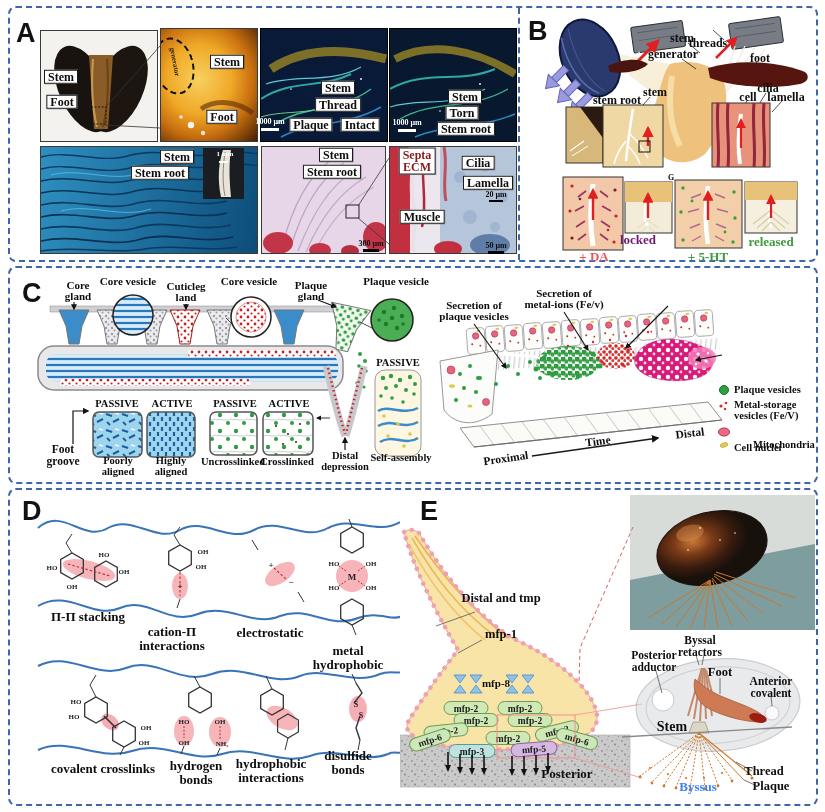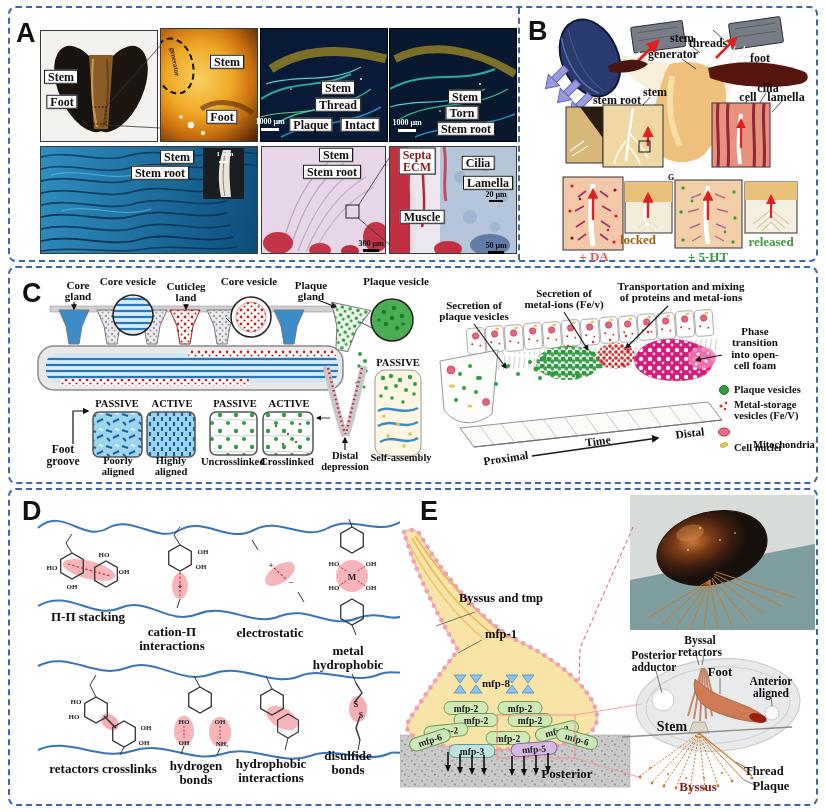--- a/index.html
+++ b/index.html
@@ -7,21 +7,21 @@
 #fig{position:absolute;left:0;top:0;width:825px;height:812px;background:#fff;overflow:hidden}
 .sect{position:absolute;border:2px dashed #3f66a8;border-radius:8px;background:#fff}
 .pane{position:absolute}
 svg.art{position:absolute;left:0;top:0;z-index:1}
 .pletter{position:absolute;font-family:"Liberation Sans",sans-serif;font-weight:700;font-size:27px;color:#111;z-index:6}
 .lbl{position:absolute;transform:translate(-50%,-50%);font-weight:bold;font-size:12px;line-height:1.04;color:#0d0d0d;text-align:center;white-space:pre-line;z-index:5}
 .lbl-left{position:absolute;transform:translate(0,-50%);font-weight:bold;font-size:10.5px;line-height:1.05;color:#0d0d0d;text-align:left;white-space:pre-line;z-index:5}
 .box{background:#fff;border:1px solid #1a1a1a;padding:0 3px;white-space:nowrap;box-shadow:.5px .5px 0 rgba(0,0,0,.45)}.f105{font-size:10.5px}.f11{font-size:11px}.f115{font-size:11.5px}.f125{font-size:12.5px}.f13{font-size:13px}.f14{font-size:14px}
 .xs{font-size:8px}.xxs{font-size:7px}
 .white{color:#fff}
-.red{color:#a16207}.green{color:#3f9b3f}.pinkred{color:#e8555a}.orange{color:#7f1d1d}.darkred{color:#8b1a1a}
+.red{color:#701a75}.green{color:#3f9b3f}.pinkred{color:#e8555a}.orange{color:#3b82f6}.darkred{color:#8b1a1a}
 .sbar{position:absolute;height:3px;background:#000;z-index:5}
 .sbar.w{background:#fff}
 .tile{position:absolute;border:1px solid #3a3a3a;overflow:hidden;z-index:2}
 .vdiv{position:absolute;border-left:2px dashed #3f66a8;z-index:0}
 svg text{font-family:"Liberation Serif",serif;font-weight:bold}
 .atom{font-size:7px;fill:#222}
 .pilltxt{font-size:9.5px;fill:#1a1a1a;text-anchor:middle}
 </style>
 </head>
 <body>
@@ -640,24 +640,20 @@
 <div class="lbl f105" style="left:279px;top:196px">Crosslinked</div>
 <div class="lbl f115" style="left:55px;top:190px">Foot
 groove</div>
 <div class="lbl f105" style="left:337px;top:196px">Distal
 depression</div>
 <div class="lbl f105" style="left:393px;top:192px">Self-assembly</div>
 <div class="lbl f11" style="left:466px;top:45px">Secretion of
 plaque vesicles</div>
 <div class="lbl f11" style="left:556px;top:33px">Secretion of
 metal-ions (Fe/v)</div>
-<div class="lbl f11" style="left:673px;top:26px">Transportation and mixing
-of proteins and metal-ions</div>
-<div class="lbl f11" style="left:747px;top:83px">Phase transition
-into open-cell foam</div>
 <div class="lbl-left" style="left:726px;top:124px">Plaque vesicles</div>
 <div class="lbl-left" style="left:726px;top:144px">Metal-storage
 vesicles (Fe/V)</div>
 <div class="lbl-left" style="left:726px;top:182px">Cell nuclei</div>
 <div class="lbl-left" style="left:745px;top:179px">Mitochondria</div>
 <div class="lbl f115" style="left:498px;top:193px;transform:translate(-50%,-50%) rotate(-8deg)">Proximal</div>
 <div class="lbl f115" style="left:590px;top:176px;transform:translate(-50%,-50%) rotate(-7deg)">Time</div>
 <div class="lbl f115" style="left:682px;top:168px;transform:translate(-50%,-50%) rotate(-7deg)">Distal</div>
 </div>
 
@@ -769,21 +765,21 @@
 <text x="348" y="219" class="atom" text-anchor="middle" style="font-size:8px">S</text>
 <text x="353" y="230" class="atom" text-anchor="middle" style="font-size:8px">S</text>
 </g>
 </svg>
 <div class="lbl f13" style="left:80px;top:129px">Π-Π stacking</div>
 <div class="lbl f13" style="left:164px;top:151px">cation-Π
 interactions</div>
 <div class="lbl f13" style="left:262px;top:145px">electrostatic</div>
 <div class="lbl f13" style="left:340px;top:170px">metal
 hydrophobic</div>
-<div class="lbl f13" style="left:95px;top:281px">retactors crosslinks</div>
+<div class="lbl f13" style="left:95px;top:281px">covalent crosslinks</div>
 <div class="lbl f13" style="left:188px;top:285px">hydrogen
 bonds</div>
 <div class="lbl f13" style="left:263px;top:283px">hydrophobic
 interactions</div>
 <div class="lbl f13" style="left:340px;top:275px">disulfide
 bonds</div>
 </div>
 
 <div class="pane" style="left:400px;top:488px;width:418px;height:318px">
 <div class="pletter" style="left:20px;top:8px">E</div>
@@ -946,30 +942,30 @@
 <line x1="256" y1="183" x2="262" y2="205"></line>
             <line x1="296" y1="167" x2="299" y2="177"></line>
             <line x1="304" y1="167" x2="302" y2="177"></line>
             <line x1="320" y1="190" x2="320" y2="206"></line>
             <line x1="371" y1="208" x2="372" y2="218"></line>
             <line x1="352" y1="283" x2="336" y2="274"></line>
             <line x1="357" y1="298" x2="344" y2="292"></line>
 </g>
 </g>
 </svg>
-<div class="lbl f125" style="left:101px;top:110px">Byssus and tmp</div>
+<div class="lbl f125" style="left:101px;top:110px">Distal and tmp</div>
 <div class="lbl f125" style="left:101px;top:146px">mfp-1</div>
 <div class="lbl f11" style="left:96px;top:196px">mfp-8</div>
 <div class="lbl f13" style="left:167px;top:286px">Posterior</div>
 <div class="lbl f115" style="left:254px;top:174px">Posterior
 adductor</div>
 <div class="lbl f115" style="left:300px;top:159px">Byssal
 retactors</div>
 <div class="lbl f125" style="left:320px;top:184px">Foot</div>
 <div class="lbl f115" style="left:371px;top:200px">Anterior
-aligned</div>
+covalent</div>
 <div class="lbl f14" style="left:272px;top:239px">Stem</div>
 <div class="lbl f125" style="left:364px;top:283px">Thread</div>
 <div class="lbl f125" style="left:371px;top:298px">Plaque</div>
 <div class="lbl f13 orange" style="left:298px;top:299px">Byssus</div>
 </div>
 
 </div>
 
 </body></html>

